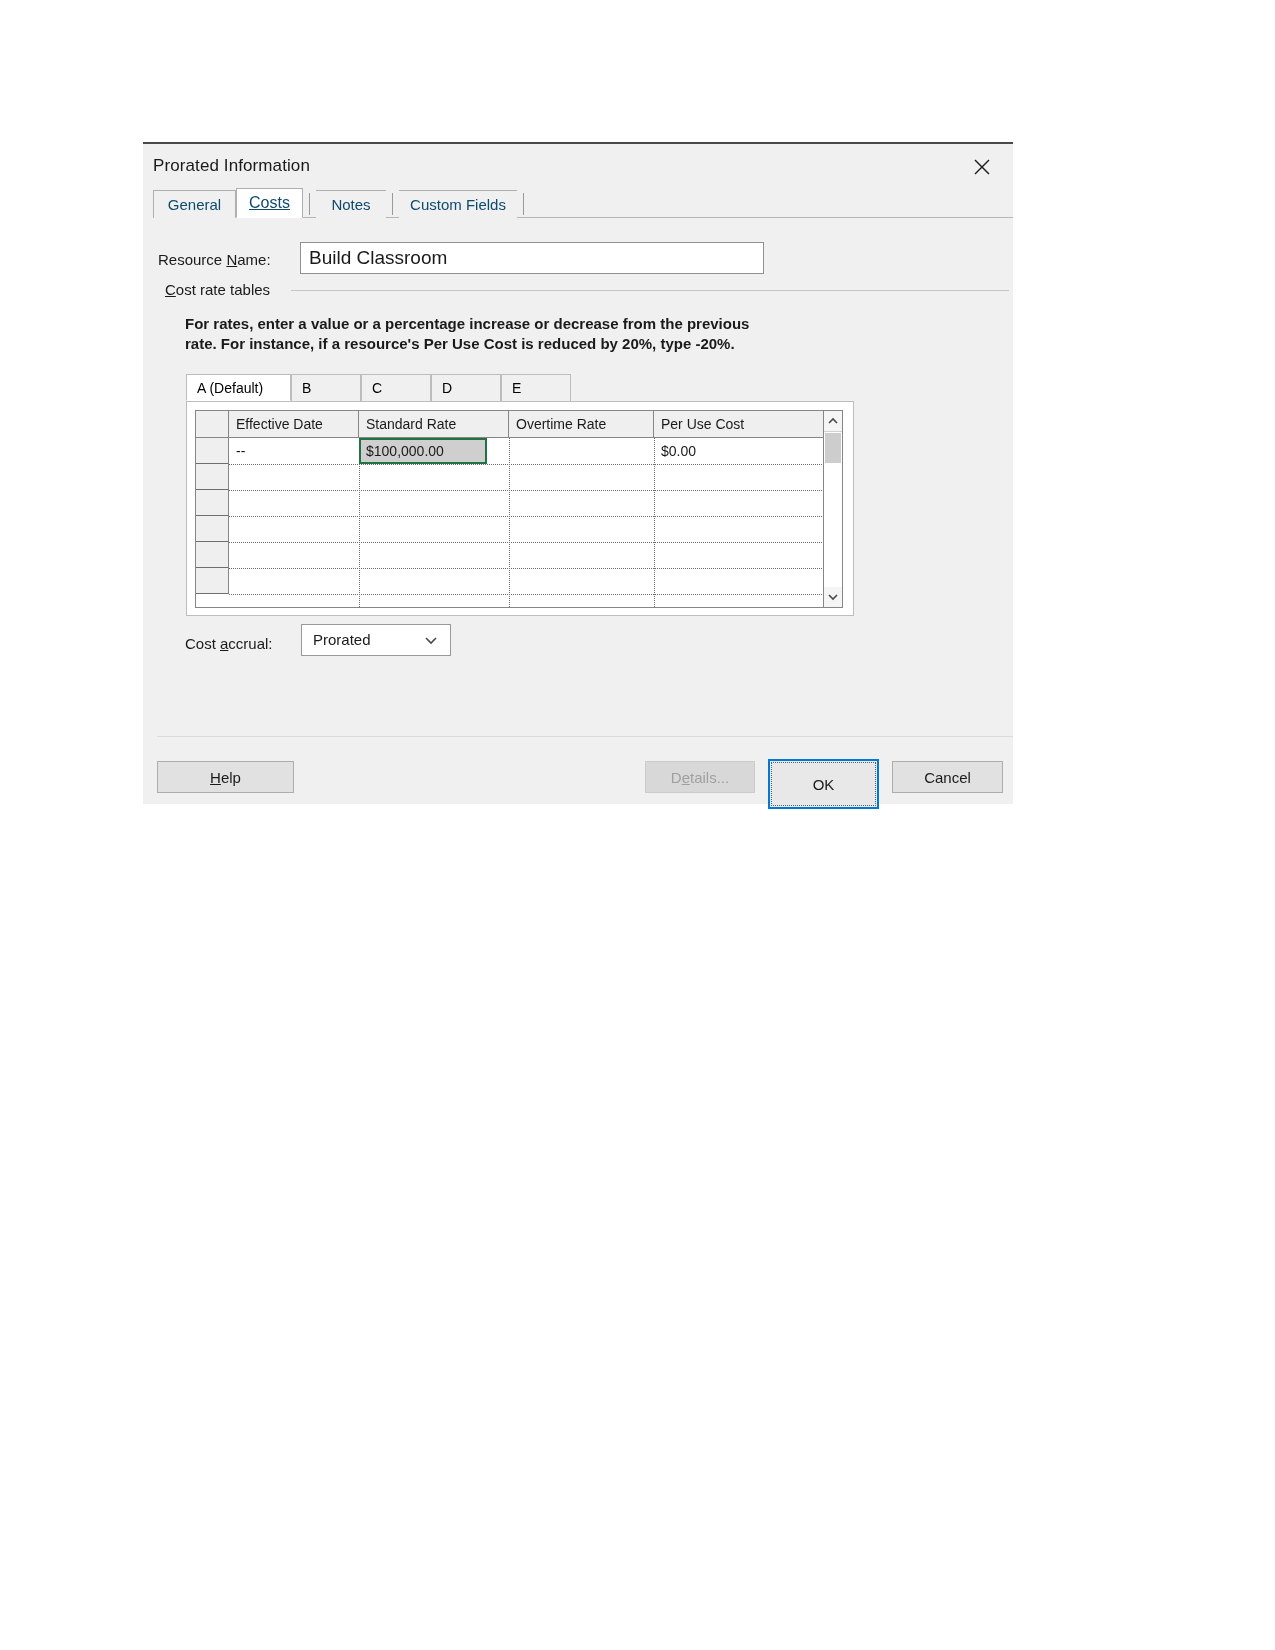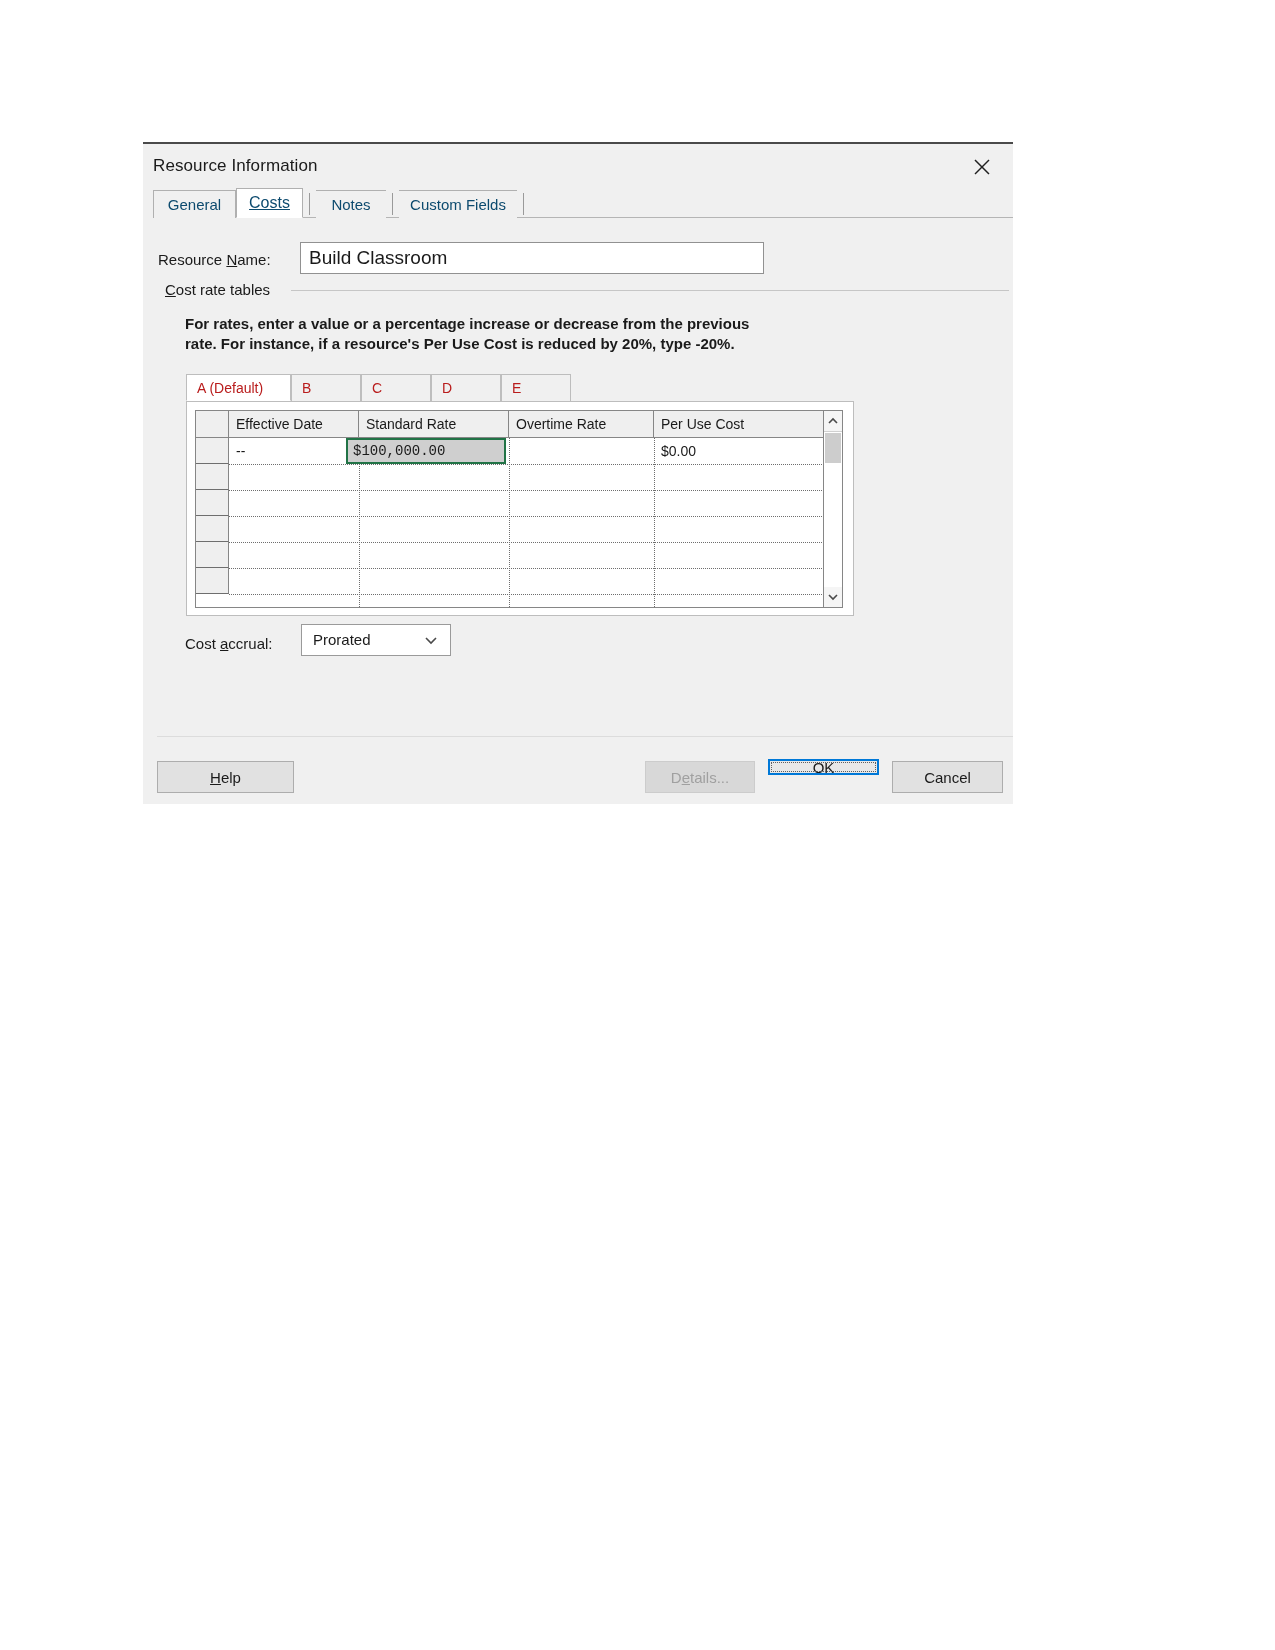--- a/index.html
+++ b/index.html
@@ -200,21 +200,21 @@
   }
   .rtab {
     position: absolute;
     top: 0;
     height: 27px;
     box-sizing: border-box;
     background: #f0f0f0;
     border: 1px solid #bdbdbd;
     border-bottom: none;
     font-size: 14px;
-    color: #b91c1c;
+    color: #000000;
     display: flex;
     align-items: center;
     padding-left: 10px;
     cursor: default;
     white-space: nowrap;
   }
   .rtab.active {
     background: #ffffff;
     border: 1px solid #bdbdbd;
     border-bottom: 1px solid #ffffff;
@@ -401,40 +401,40 @@
     font-size: 15px;
     color: #1a1a1a;
     display: flex;
     align-items: center;
     justify-content: center;
     cursor: default;
     white-space: nowrap;
   }
   .btn.help   { left: 14px;  top: 617px; width: 137px; }
   .btn.details{ left: 502px; top: 617px; width: 110px; color: #a0a0a0; background: #d8d8d8; border-color: #cccccc; }
-  .btn.ok     { left: 625px; top: 615px; width: 111px; height: 16px; background: #e8e8e8; border: 2px solid #0078d7; }
+  .btn.ok     { left: 625px; top: 615px; width: 111px; height: 50px; background: #e8e8e8; border: 2px solid #0078d7; }
   .btn.cancel { left: 749px; top: 617px; width: 111px; }
   .btn.ok .focusring {
     position: absolute;
     left: 1px; top: 1px; right: 1px; bottom: 1px;
     border: 1px dotted #606060;
     pointer-events: none;
   }
 </style>
 </head>
 <body>
 
 <div id="page">
 
   <div class="dialog-right-edge"></div>
 
   <div class="dialog">
 
     <div class="titlebar">
-      <div class="title-text">Resource Information</div>
+      <div class="title-text">Prorated Information</div>
       <div class="close-btn">
         <svg width="20" height="20" viewBox="0 0 20 20">
           <line x1="3" y1="3" x2="17" y2="17" stroke="#202020" stroke-width="1.5"></line>
           <line x1="17" y1="3" x2="3" y2="17" stroke="#202020" stroke-width="1.5"></line>
         </svg>
       </div>
     </div>
 
     <div class="tabstrip-underline"></div>
     <div class="tabstrip">
@@ -497,21 +497,21 @@
             <div class="hcell" style="left:458px;width:170px;border-right:none;">Per Use Cost</div>
           </div>
 
           <div class="vline" style="left:163px;top:27px;height:169px;"></div>
           <div class="vline" style="left:313px;top:27px;height:169px;"></div>
           <div class="vline" style="left:458px;top:27px;height:169px;"></div>
 
           <div class="grow" style="top:27px;">
             <div class="rowhdr"></div>
             <div class="dcell" style="left:33px;width:130px;">--</div>
-            <div class="dcell selected" style="left:150px;width:160px;font-family:Liberation Mono, monospace;">$100,000.00</div>
+            <div class="dcell selected" style="left:163px;width:128px;">$100,000.00</div>
             <div class="dcell" style="left:313px;width:145px;"></div>
             <div class="dcell" style="left:458px;width:170px;">$0.00</div>
             <div class="rowline" style="top:26px;"></div>
           </div>
 
           <div class="grow" style="top:53px;">
             <div class="rowhdr"></div>
             <div class="dcell" style="left:33px;width:130px;"></div>
             <div class="dcell" style="left:163px;width:150px;"></div>
             <div class="dcell" style="left:313px;width:145px;"></div>

